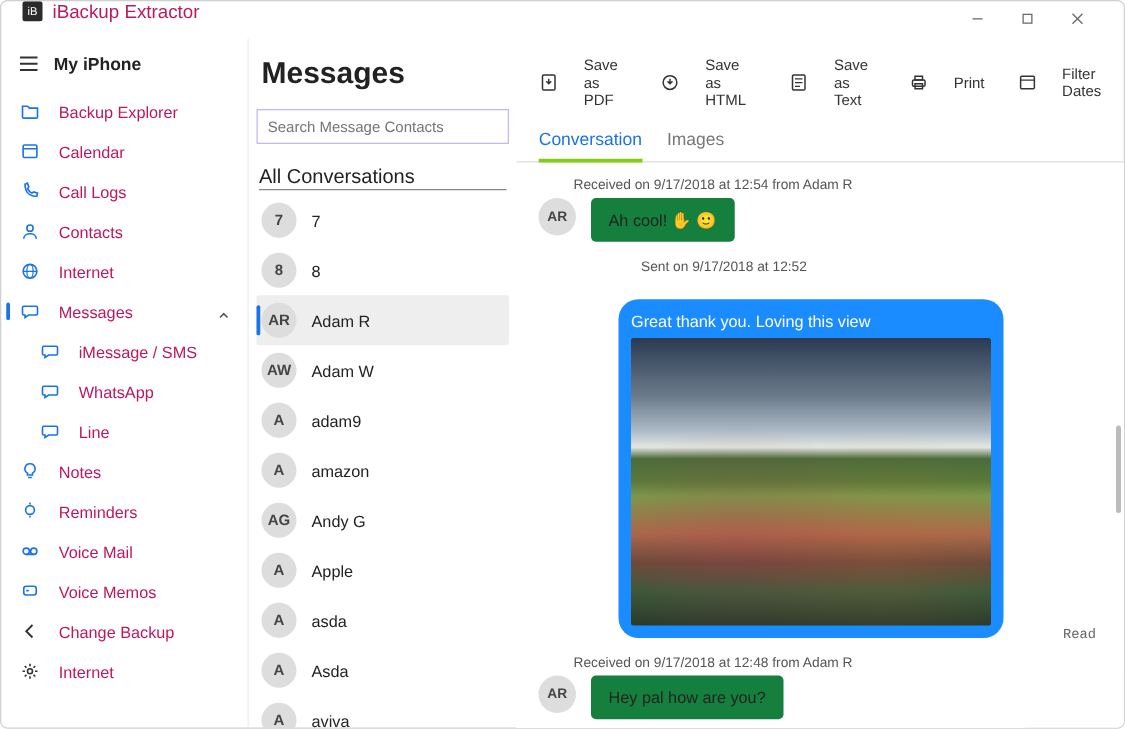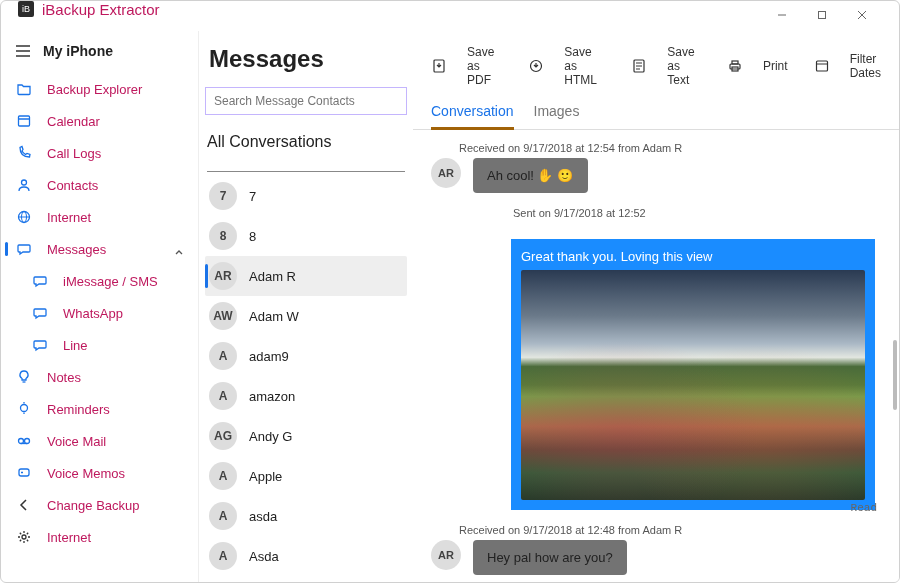--- a/index.html
+++ b/index.html
@@ -20,42 +20,42 @@
 .side-item { display: flex; align-items: flex-end; padding: 8px 14px; font-size: 13px; color: #be185d; cursor: pointer; position: relative; }
 .side-item.active::before { content: ""; position: absolute; left: 4px; top: 9px; bottom: 9px; width: 3px; background: #1a73e8; border-radius: 2px; }
 .side-item .icon { width: 18px; margin-right: 14px; color: #1a73e8; display: flex; align-items: center; justify-content: center; }
 .side-item .icon.gray { color: #333; }
 .side-item .chev { margin-left: auto; color: #555; }
 .side-sub { padding-left: 30px; }
 
 .midcol { width: 214px; padding: 10px 6px 0 6px; overflow-y: auto; }
 .page-title { font-size: 24px; font-weight: 600; margin: 4px 4px 14px 4px; }
 .searchbox { width: 100%; height: 28px; border: 1px solid #c4b5fd; padding: 0 8px; font-size: 12px; color: #1d4ed8; background: #fff; }
-.allconvo { font-size: 16px; font-weight: 400; margin: 18px 2px 4px 2px; padding-bottom: 20px; border-bottom: 1px solid #888; }
+.allconvo { font-size: 16px; font-weight: 400; margin: 18px 2px 4px 2px; padding-bottom: 0; border-bottom: 1px solid #888; }
 .convo-item { display: flex; align-items: center; padding: 6px 4px; cursor: pointer; border-radius: 2px; position: relative; }
 .convo-item.selected { background: #eee; }
 .convo-item.selected::before { content: ""; position: absolute; left: 0; top: 8px; bottom: 8px; width: 3px; background: #1a73e8; border-radius: 2px; }
 .avatar { width: 28px; height: 28px; border-radius: 50%; background: #ddd; display: flex; align-items: center; justify-content: center; font-size: 12px; font-weight: 600; color: #444; margin-right: 12px; flex-shrink: 0; }
 .convo-name { font-size: 13px; }
 
 .main { flex: 1; display: flex; flex-direction: column; overflow: hidden; }
 .toolbar { display: flex; justify-content: flex-end; padding: 10px 12px 0 12px; gap: 14px; }
 .tbtn { display: flex; align-items: center; gap: 20px; font-size: 12px; color: #333; cursor: pointer; padding: 4px 6px; }
 .tbtn .ticon { color: #333; display: flex; }
 .tabs { display: flex; gap: 20px; padding: 12px 18px 0 18px; border-bottom: 1px solid #ddd; }
 .tab { padding-bottom: 8px; font-size: 14px; color: #777; cursor: pointer; }
-.tab.active { color: #1a73e8; border-bottom: 3px solid #a16207; margin-bottom: -1px; }
+.tab.active { color: #1a73e8; border-bottom: 3px solid #84cc16; margin-bottom: -1px; }
 
 .chat { flex: 1; overflow-y: auto; padding: 12px 18px; background: #fff; position: relative; }
 .msg-meta { font-size: 11px; color: #555; margin-left: 28px; margin-bottom: 4px; }
 .msg-row { display: flex; align-items: flex-start; margin-bottom: 14px; }
 .msg-av { width: 30px; height: 30px; border-radius: 50%; background: #ddd; display: flex; align-items: center; justify-content: center; font-size: 11px; font-weight: 600; color: #444; margin-right: 12px; flex-shrink: 0; }
-.bubble-gray { background: #737373; padding: 10px 14px; border-radius: 4px; font-size: 13px; max-width: 260px; }
+.bubble-gray { background: #15803d; padding: 10px 14px; border-radius: 4px; font-size: 13px; max-width: 260px; }
 .sent-meta { font-size: 11px; color: #555; margin-left: 82px; margin-bottom: 20px; }
-.bubble-blue { background: #1a8cff; color: #fff; padding: 10px; border-radius: 0; margin-left: 80px; width: 364px; }
+.bubble-blue { background: #1a8cff; color: #fff; padding: 10px; border-radius: 16px; margin-left: 64px; width: 308px; }
 .bubble-blue .txt { font-size: 13px; margin-bottom: 6px; }
 .bubble-blue .img { width: 100%; height: 230px; background: linear-gradient(to bottom, #2a3a52 0%, #6b7a8a 20%, #aab8c5 32%, #e2e6e0 38%, #4a6b3a 42%, #5a7a3a 50%, #7a9a4a 55%, #aa6a4a 68%, #6a4a3a 78%, #3a5a3a 88%, #2a3a2a 100%); border-radius: 2px; position: relative; overflow: hidden; }
 .bubble-blue .img::after { content: ""; position: absolute; inset: 0; background: radial-gradient(ellipse at 30% 70%, rgba(180,60,80,0.25), transparent 40%), radial-gradient(ellipse at 70% 75%, rgba(200,100,60,0.2), transparent 40%); }
 .read { text-align: right; font-size: 11px; color: #666; margin-right: 4px; margin-top: -8px; margin-bottom: 10px; font-family: Liberation Mono, monospace; }
 .scrollbar { position: absolute; right: 2px; top: 210px; width: 4px; height: 70px; background: #bbb; border-radius: 2px; }
 svg { display: block; }
 </style>
 </head>
 <body>
 

